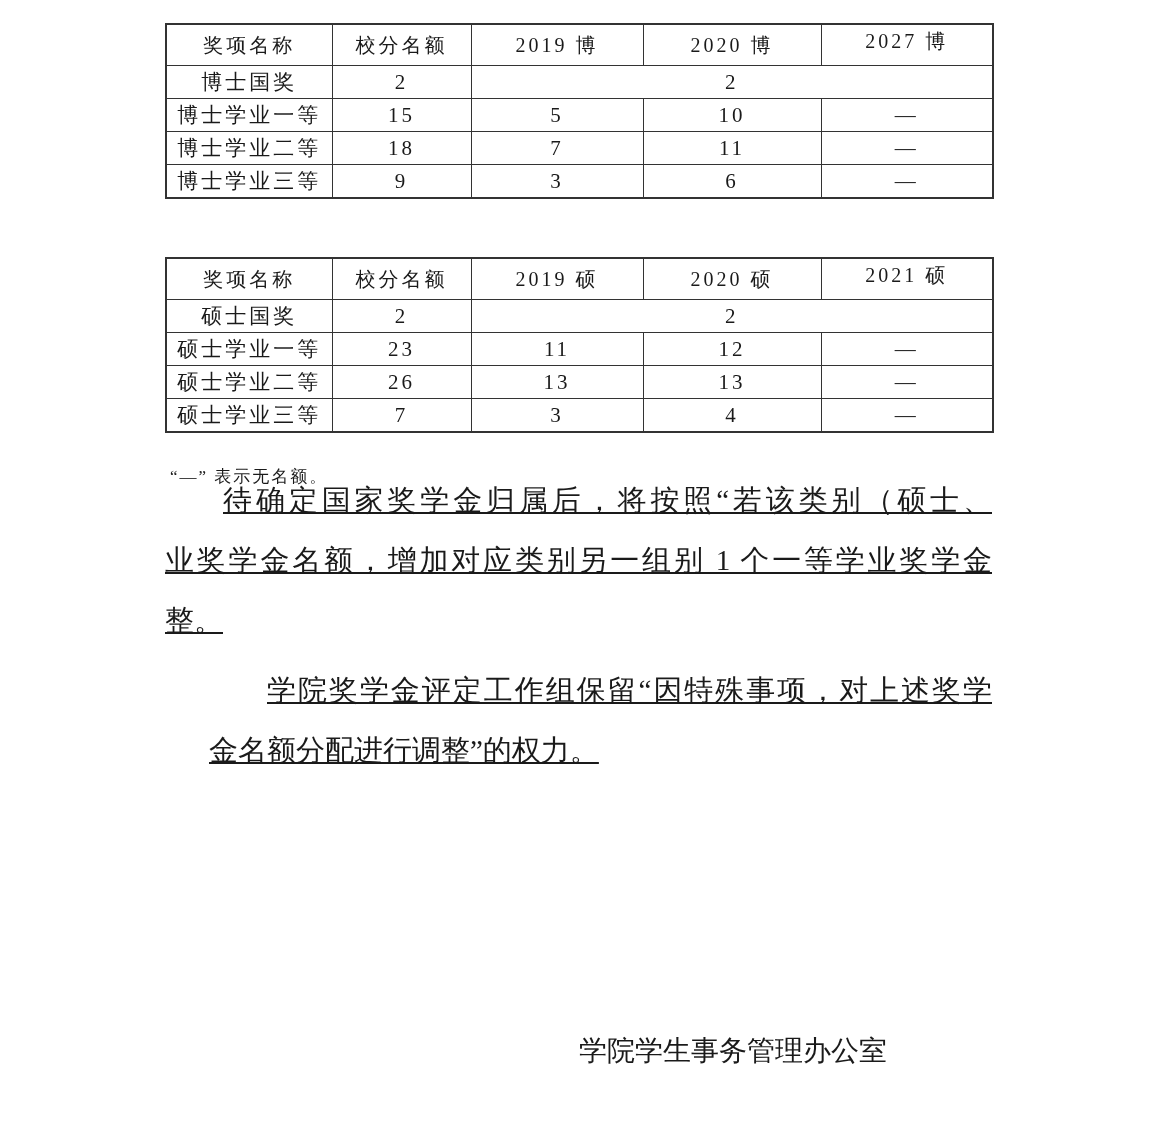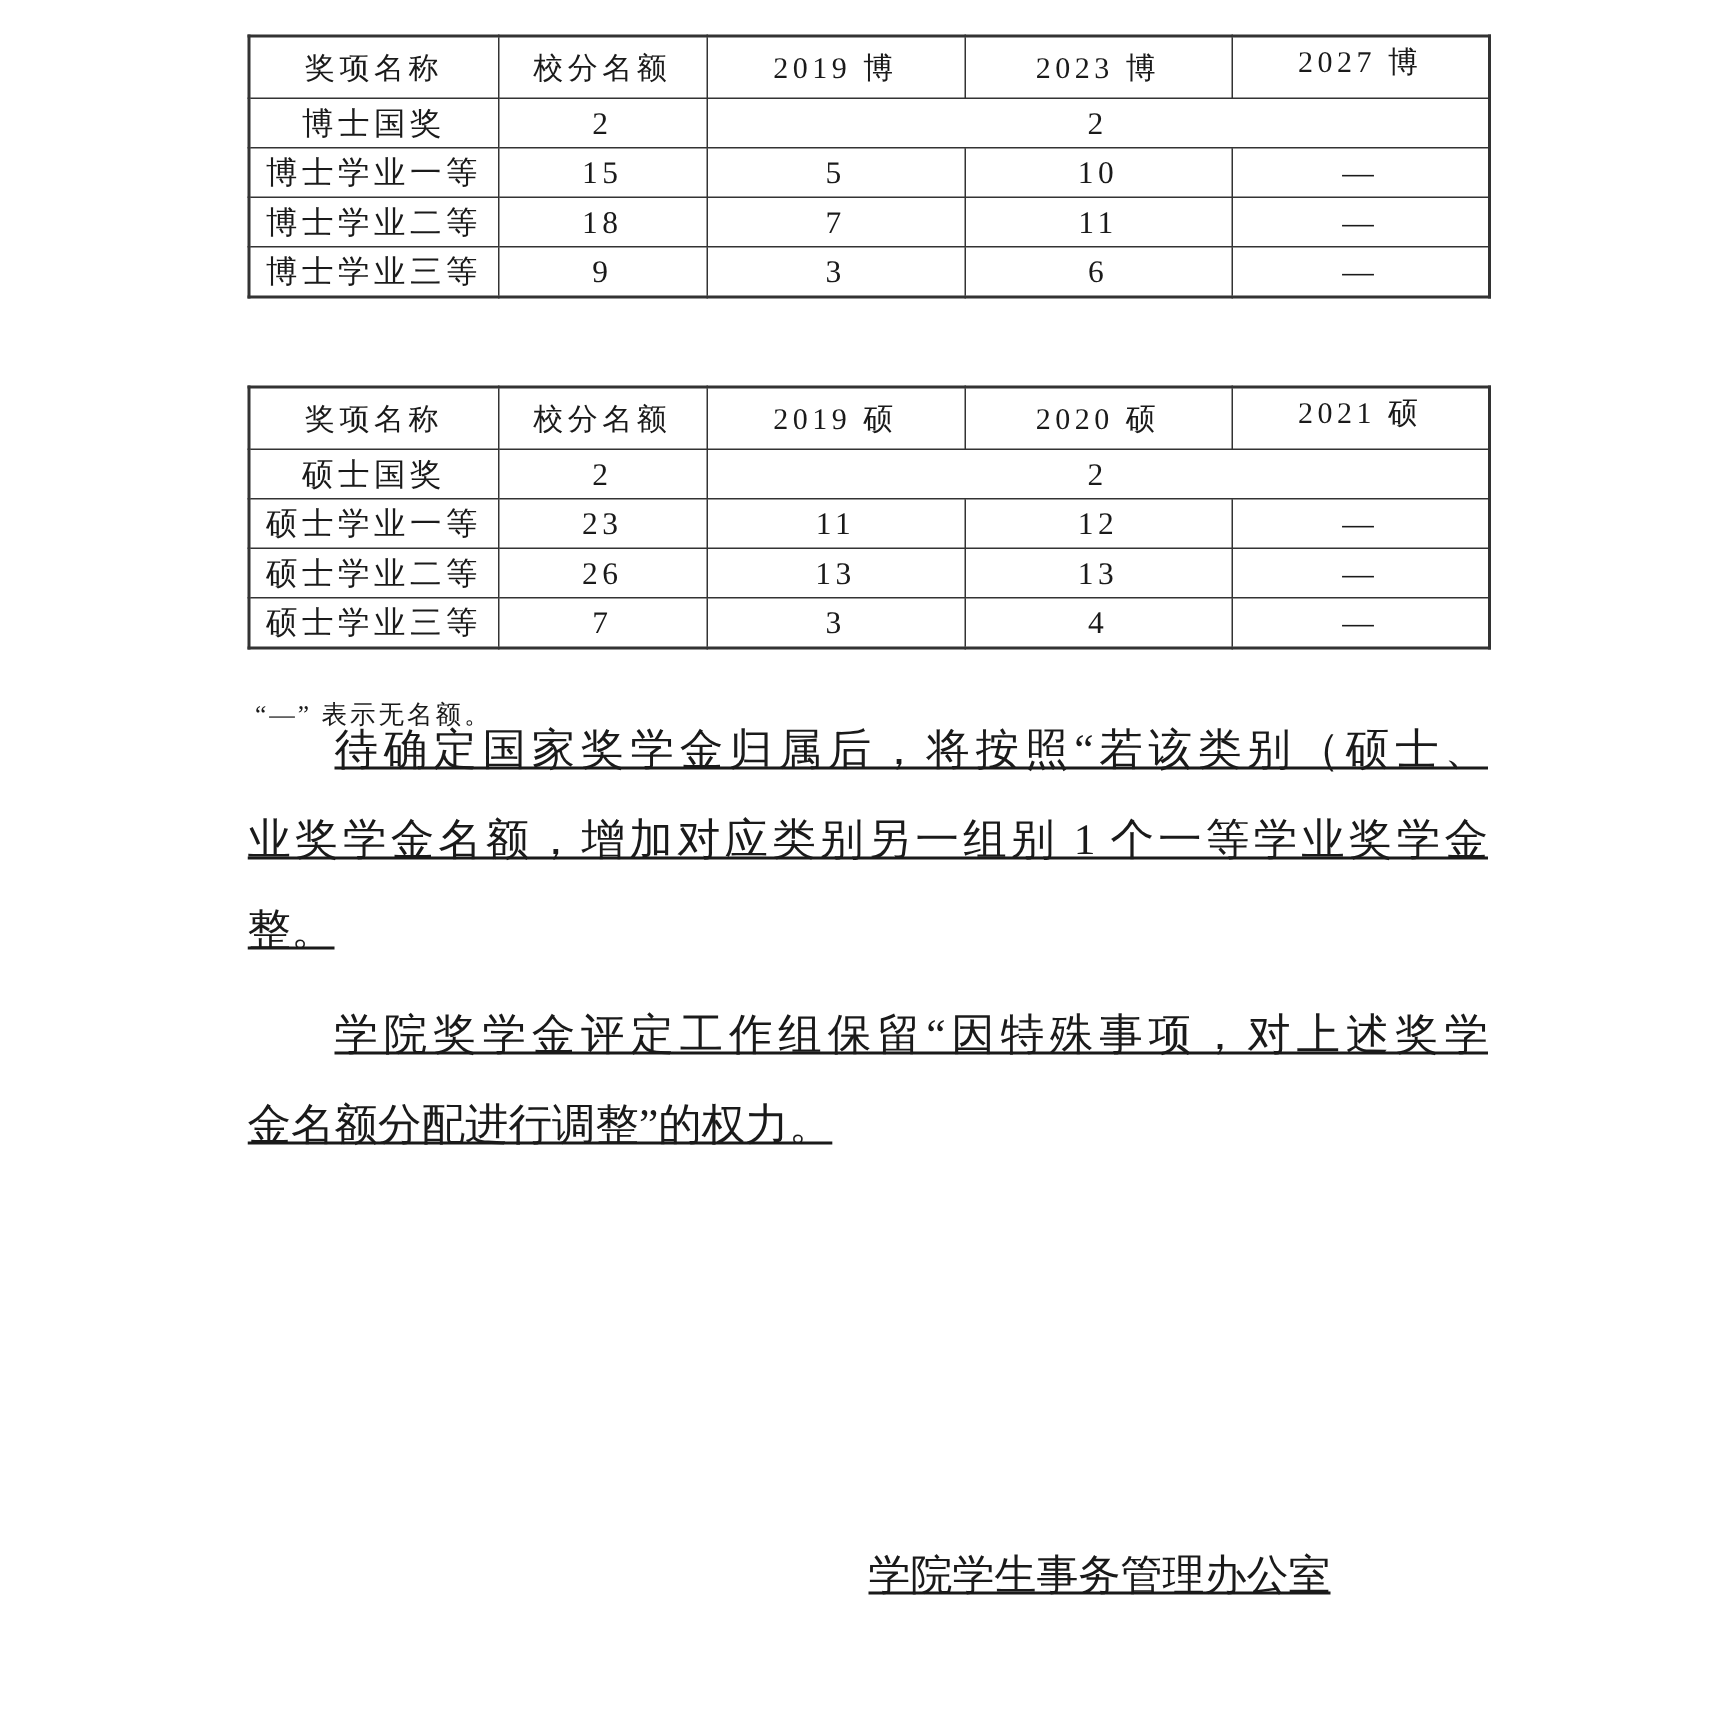--- a/index.html
+++ b/index.html
@@ -63,53 +63,52 @@
   .bline {
     height: 60px;
     overflow: hidden;
     text-align: justify;
     text-align-last: justify;
     white-space: nowrap;
     text-decoration: underline;
   }
   .bline.indent { text-indent: 58px; }
   .bline.short { text-align-last: left; }
-  .para2 { margin-top: 10px; }
+  .para2 { margin-top: 10px; margin-left: 44px; }
 
   
   .signature {
     position: absolute;
     right: 268px;
     top: 1020px;
     text-align: left;
     font-size: 28px;
     line-height: 62px;
     white-space: nowrap;
-    text-decoration: underline;
   }
 </style>
 </head>
 <body>
 
 <div class="page">
 
   <table class="quota t1">
     <colgroup>
       <col style="width:166px">
         <col style="width:139px">
         <col style="width:172px">
         <col style="width:178px">
         <col style="width:172px">
     </colgroup>
     <thead>
       <tr>
         <th>奖项名称</th>
         <th>校分名额</th>
         <th>2019 博</th>
-        <th>2023 博</th>
+        <th>2020 博</th>
         <th class="raised">2027 博</th>
       </tr>
     </thead>
     <tbody>
       <tr>
         <td>博士国奖</td>
         <td>2</td>
         <td colspan="3">2</td>
       </tr>
       <tr>

